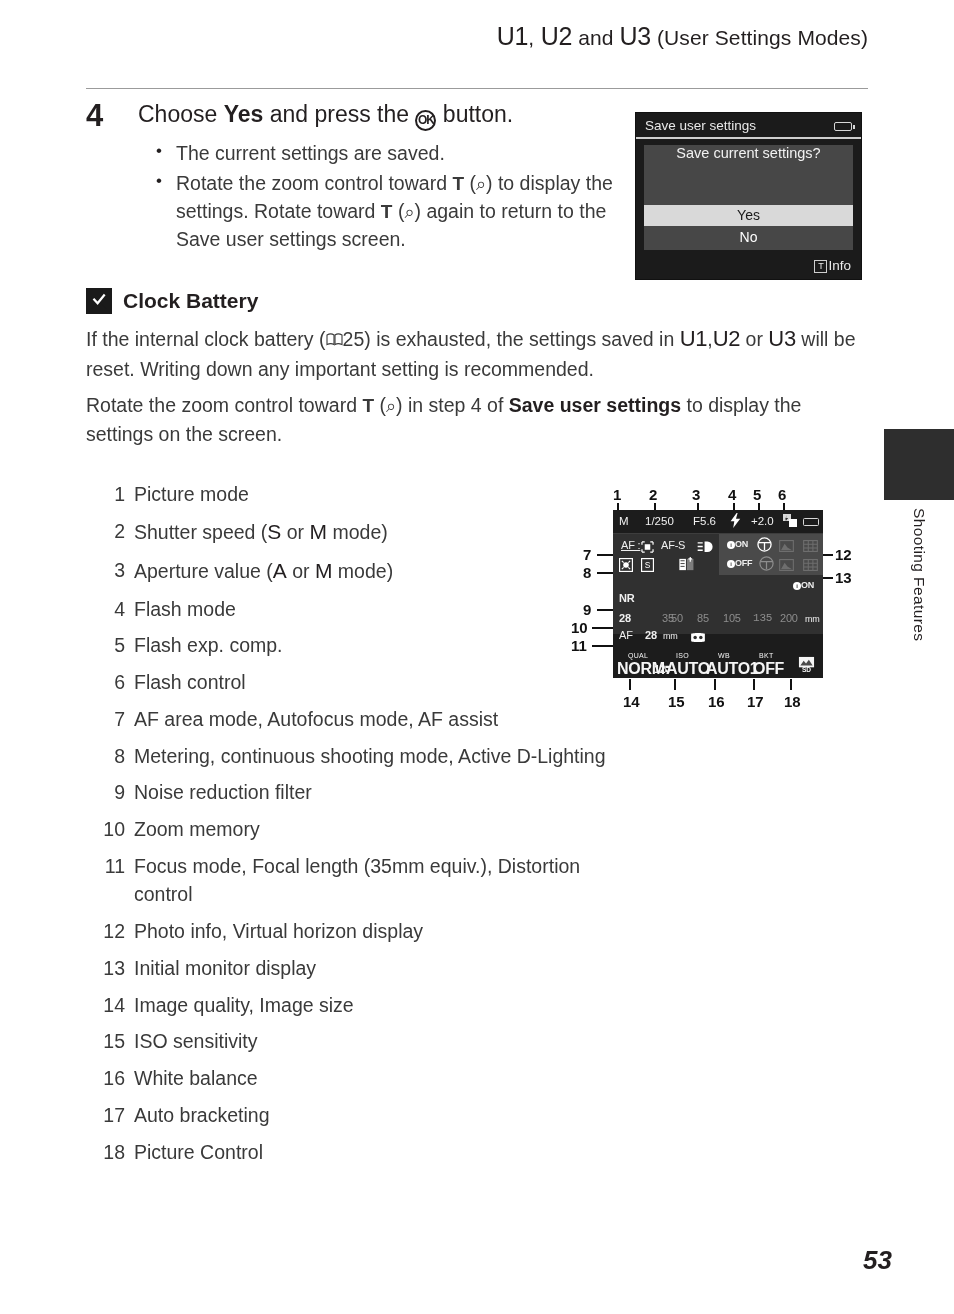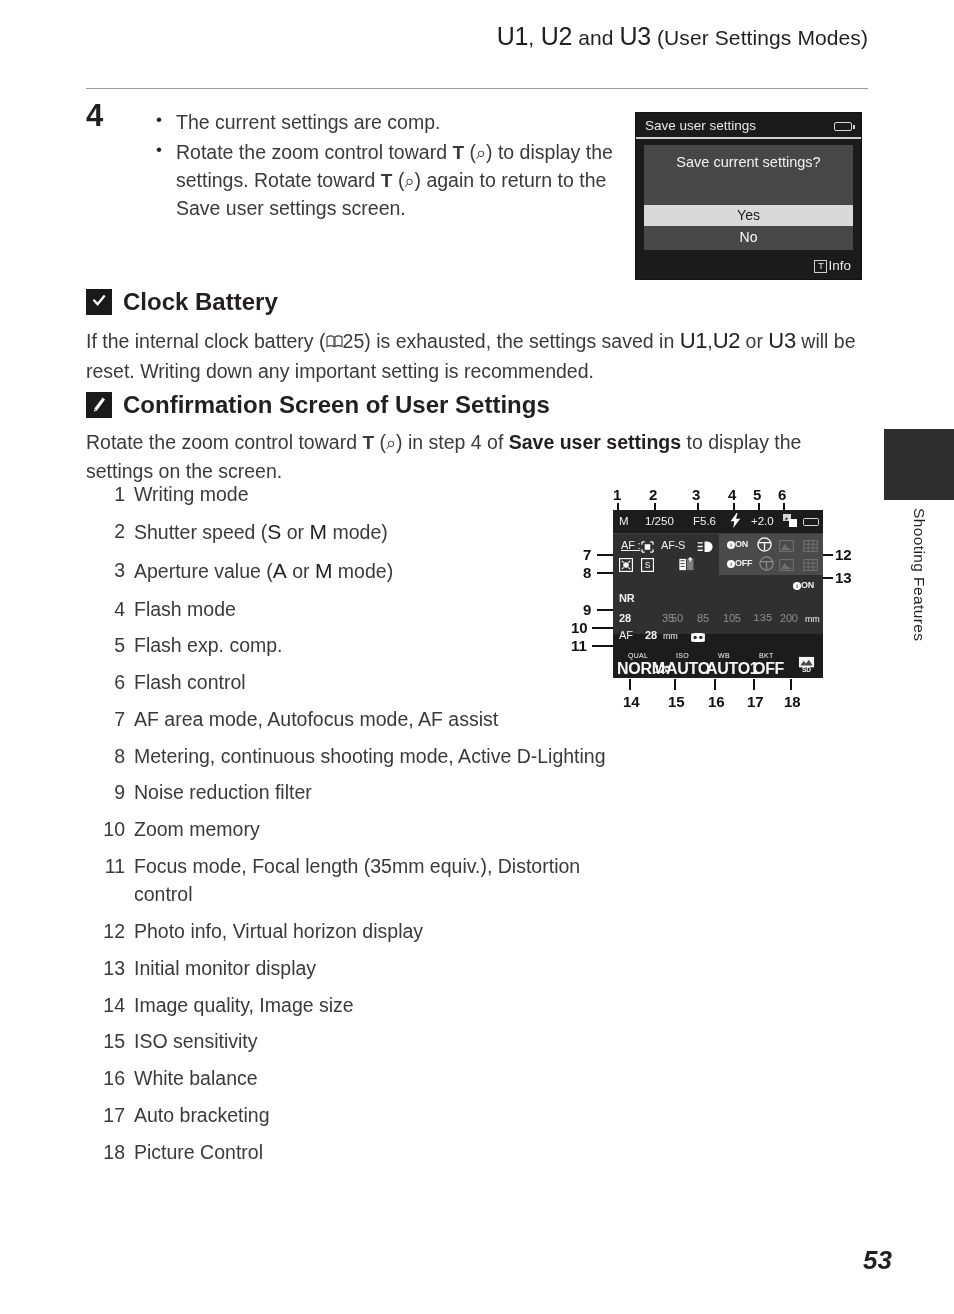--- a/index.html
+++ b/index.html
@@ -69,21 +69,21 @@
     position:absolute; right:9px; top:9px;
     width:18px; height:9px; border:1.6px solid #d8d8d8; border-radius:2px;
   }
   .cam-batt:after{
     content:""; position:absolute; right:-4px; top:2px;
     width:2.5px; height:4px; background:#d8d8d8;
   }
   .cam-body {
     position:relative; margin:6px 8px 0 8px; height:105px; background:#474747;
   }
-  .cam-question { text-align:center; padding-top:9px; font-size:14.5px; color:#f2f2f2; }
+  .cam-question { text-align:center; font-size:14.5px; color:#f2f2f2; }
   .cam-yes {
     position:absolute; left:0; bottom:24px; width:100%; height:21px;
     background:#d9d9d9; color:#1a1a1a; text-align:center;
     font-size:14px; line-height:21px;
   }
   .cam-no {
     position:absolute; left:0; bottom:2px; width:100%; height:21px;
     background:#474747; color:#ffffff; text-align:center;
     font-size:14px; line-height:21px;
   }
@@ -98,21 +98,21 @@
   }
 
   
   .note { position:absolute; left:86px; width:782px; }
   .note-head { display:flex; align-items:center; gap:11px; margin-bottom:9px;}
   .note-icon {
     width:26px; height:26px; background:#1a1a1a; color:#fff;
     display:flex; align-items:center; justify-content:center;
     flex:0 0 26px;
   }
-  .note-title { font-size:24px; font-weight:bold; color:#231f20; }
+  .note-title { font-size:21px; font-weight:bold; color:#231f20; }
   .note-body { font-size:19.5px; line-height:1.45; color:#3a3a3a; }
   .note-body b { font-weight:bold; color:#231f20; }
   .u-inline { font-size:22px; letter-spacing:-0.3px; color:#231f20;}
   .book-glyph { display:inline-block; font-size:15px; vertical-align:1px; }
 
   
   .num-list { position:absolute; left:102px; top:480px; width:520px; }
   .num-row { display:flex; font-size:19.5px; line-height:1.45;
              color:#3a3a3a; margin-bottom:8.5px; }
   .num-row .n { width:32px; flex:0 0 32px; text-align:right; padding-right:9px; }
@@ -179,22 +179,25 @@
 <body>
 
 <div class="page-header">
   <span class="u-mode">U1</span><span class="sub">,</span>
   <span class="u-mode">U2</span><span class="sub"> and </span><span class="u-mode">U3</span><span class="sub"> (User Settings Modes)</span>
 </div>
 <div class="header-rule"></div>
 
 <div class="step-block">
   <div class="step-num">4</div>
+  <div class="step-title">
+    <span>Choose </span><b>Yes</b><span> and press the </span><span class="ok-glyph">OK</span><span> button.</span>
+  </div>
   <div class="bullets">
-    <div class="bullet">The current settings are comp.</div>
+    <div class="bullet">The current settings are saved.</div>
     <div class="bullet">
       <span>Rotate the zoom control toward </span><span class="tglyph">T</span><span> (</span><span class="mag-glyph">⌕</span><span>) to display the settings. Rotate toward </span><span class="tglyph">T</span><span> (</span><span class="mag-glyph">⌕</span><span>) again to return to the Save user settings screen.</span>
     </div>
   </div>
 </div>
 
 <div class="cam-screen">
   <div class="cam-titlebar">
     <span>Save user settings</span>
     <span class="cam-batt"></span>
@@ -222,39 +225,29 @@
   <div class="note-body">
     <span>If the internal clock battery (</span><span class="book-glyph">
       <svg width="17" height="13" viewBox="0 0 17 13" aria-hidden="true" style="vertical-align:-1px">
         <path d="M1 2 C3.5 0.6 6 0.6 8 2 L8 11.6 C6 10.3 3.5 10.3 1 11.6 Z" fill="none" stroke="#3a3a3a" stroke-width="1.1"></path>
         <path d="M16 2 C13.5 0.6 11 0.6 9 2 L9 11.6 C11 10.3 13.5 10.3 16 11.6 Z" fill="none" stroke="#3a3a3a" stroke-width="1.1"></path>
       </svg></span><span>25</span><span>) is exhausted, the settings saved in </span><span class="u-inline">U1</span><span>,</span><span class="u-inline">U2</span><span> or </span><span class="u-inline">U3</span><span> will be reset. Writing down any important setting is recommended.</span>
   </div>
 </div>
 
 <div class="note" style="top:391px;">
-  <div class="note-head">
-    <div class="note-icon">
-      <svg width="20" height="20" viewBox="0 0 20 20" aria-hidden="true">
-        <rect x="0" y="0" width="20" height="20" fill="#1a1a1a"></rect>
-        <path d="M13.6 2.6 L16 4.6 L7.6 16 L5 16.6 L5.2 13.8 Z" fill="#ffffff"></path>
-        <path d="M5.2 13.8 L7.6 16" stroke="#1a1a1a" stroke-width="0.9"></path>
-      </svg>
-    </div>
-    <div class="note-title">Confirmation Screen of User Settings</div>
-  </div>
   <div class="note-body">
     <span>Rotate the zoom control toward </span><span class="tglyph">T</span><span> (</span><span class="mag-glyph">⌕</span><span>) in step 4 of </span><b>Save user settings</b><span> to display the settings on the screen.</span>
   </div>
 </div>
 
 <div class="num-list" id="num-list">
     <div class="num-row">
       <div class="n">1</div>
-      <div class="t"><span>Writing mode</span></div>
+      <div class="t"><span>Picture mode</span></div>
     </div>
     <div class="num-row">
       <div class="n">2</div>
       <div class="t"><span>Shutter speed (</span><span class="mode-letter">S</span><span> or </span><span class="mode-letter">M</span><span> mode)</span></div>
     </div>
     <div class="num-row">
       <div class="n">3</div>
       <div class="t"><span>Aperture value (</span><span class="mode-letter">A</span><span> or </span><span class="mode-letter">M</span><span> mode)</span></div>
     </div>
     <div class="num-row">

